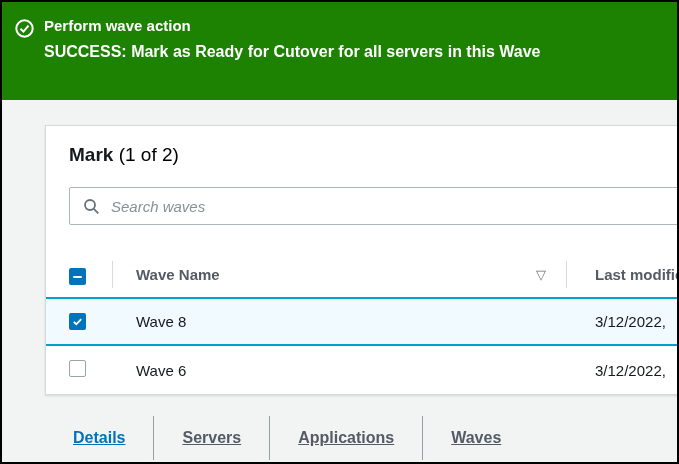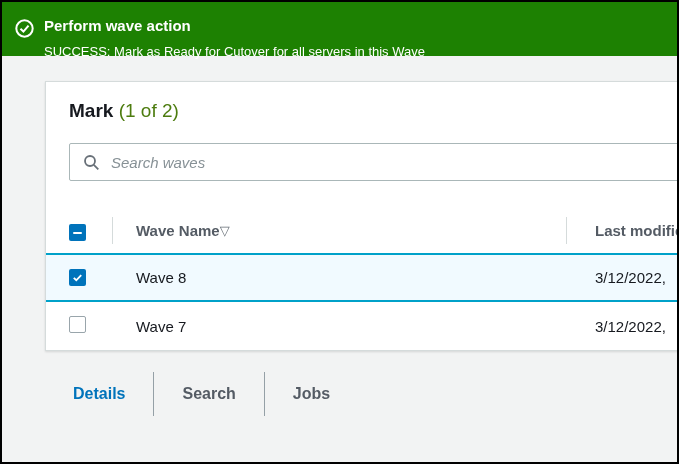--- a/index.html
+++ b/index.html
@@ -8,45 +8,45 @@
     width:679px; height:464px;
     box-sizing:border-box;
     border:2px solid #000;
     overflow:hidden;
     background:#f2f3f3;
     font-family:"Liberation Sans","DejaVu Sans",sans-serif;
   }
 
   
   .flashbar {
-    height:54px;
+    height:98px;
     background:#1d8102;
     color:#fff;
     display:flex;
     align-items:flex-start;
     padding:15px 16px 0 13px;
     box-sizing:border-box;
   }
   .flash-icon { flex:none; margin:2px 10px 0 0; line-height:0; }
   .flash-title { font-size:15px; font-weight:bold; line-height:18px; }
-  .flash-message { font-size:13px; line-height:18px; margin-top:8px; }
+  .flash-message { font-size:16px; line-height:18px; margin-top:8px;font-weight:bold; }
 
   
   .card {
     width:780px;
     margin:25px 0 0 43px;
     background:#fff;
     border:1px solid #d5dbdb;
     border-right:none;
     box-shadow:0 1px 2px rgba(0,0,0,0.12);
     padding-top:18px;
     box-sizing:border-box;
   }
   .card-title { margin:0 0 0 23px; font-size:19px; font-weight:bold; color:#16191f; }
-  .card-title .count { color:#4d7c0f; font-weight:normal; }
+  .card-title .count { color:#000000; font-weight:normal; }
 
   .search-box {
     margin:21px 0 0 23px;
     height:38px;
     background:#fff;
     border:1px solid #aab7b8;
     border-radius:2px;
     display:flex; align-items:center;
     padding:0 10px 0 13px;
     box-sizing:border-box;
@@ -65,21 +65,21 @@
     height:45px;
     display:flex; align-items:center;
     font-size:15px; font-weight:bold; color:#545b64;
   }
   .thead .col-rule { position:absolute; top:9px; width:1px; height:27px; background:#d5dbdb; }
   .col-rule.r1 { left:66px; }
   .col-rule.r2 { left:520px; }
 
   .col-check { flex:none; width:66px; padding-left:23px; box-sizing:border-box; }
   .col-name  { flex:none; width:454px; padding:0 20px 0 24px; box-sizing:border-box;
-               display:flex; align-items:center; }
+               display:flex; align-items:center; justify-content:space-between; }
   .col-mod   { flex:none; padding-left:29px; white-space:nowrap; }
 
   .sort-glyph { font-size:13px; font-weight:normal; color:#687078; }
 
   .trow {
     display:flex; align-items:center;
     height:48px;
     background:#fff;
     font-size:15px; color:#16191f;
   }
@@ -102,21 +102,21 @@
   
   .tabs {
     display:flex; align-items:stretch;
     margin:21px 0 0 43px;
     height:44px;
   }
   .tab {
     display:flex; align-items:center;
     padding:0 28px;
     font-size:16px; font-weight:bold; color:#545b64;
-    cursor:pointer; white-space:nowrap;
+    cursor:pointer; white-space:nowrap;text-decoration:underline;
   }
   .tab + .tab { border-left:1px solid #95a0a6; }
   .tab.active { color:#0073bb; }
 </style>
 </head>
 <body>
 
 <div class="screen">
 
   <div class="flashbar">
@@ -173,25 +173,26 @@
         <span>Wave 8</span>
       </div>
       <div class="col-mod">3/12/2022,</div>
     </div>
 
     <div class="trow">
       <div class="col-check">
         <span class="cb unchecked"></span>
       </div>
       <div class="col-name">
-        <span>Wave 7</span>
+        <span>Wave 6</span>
       </div>
       <div class="col-mod">3/12/2022,</div>
     </div>
   </div>
 
   <div class="tabs">
     <div class="tab active">Details</div>
-    <div class="tab">Search</div>
-    <div class="tab">Jobs</div>
+    <div class="tab">Servers</div>
+    <div class="tab">Applications</div>
+    <div class="tab">Waves</div>
   </div>
 
 </div>
 
 </body></html>

